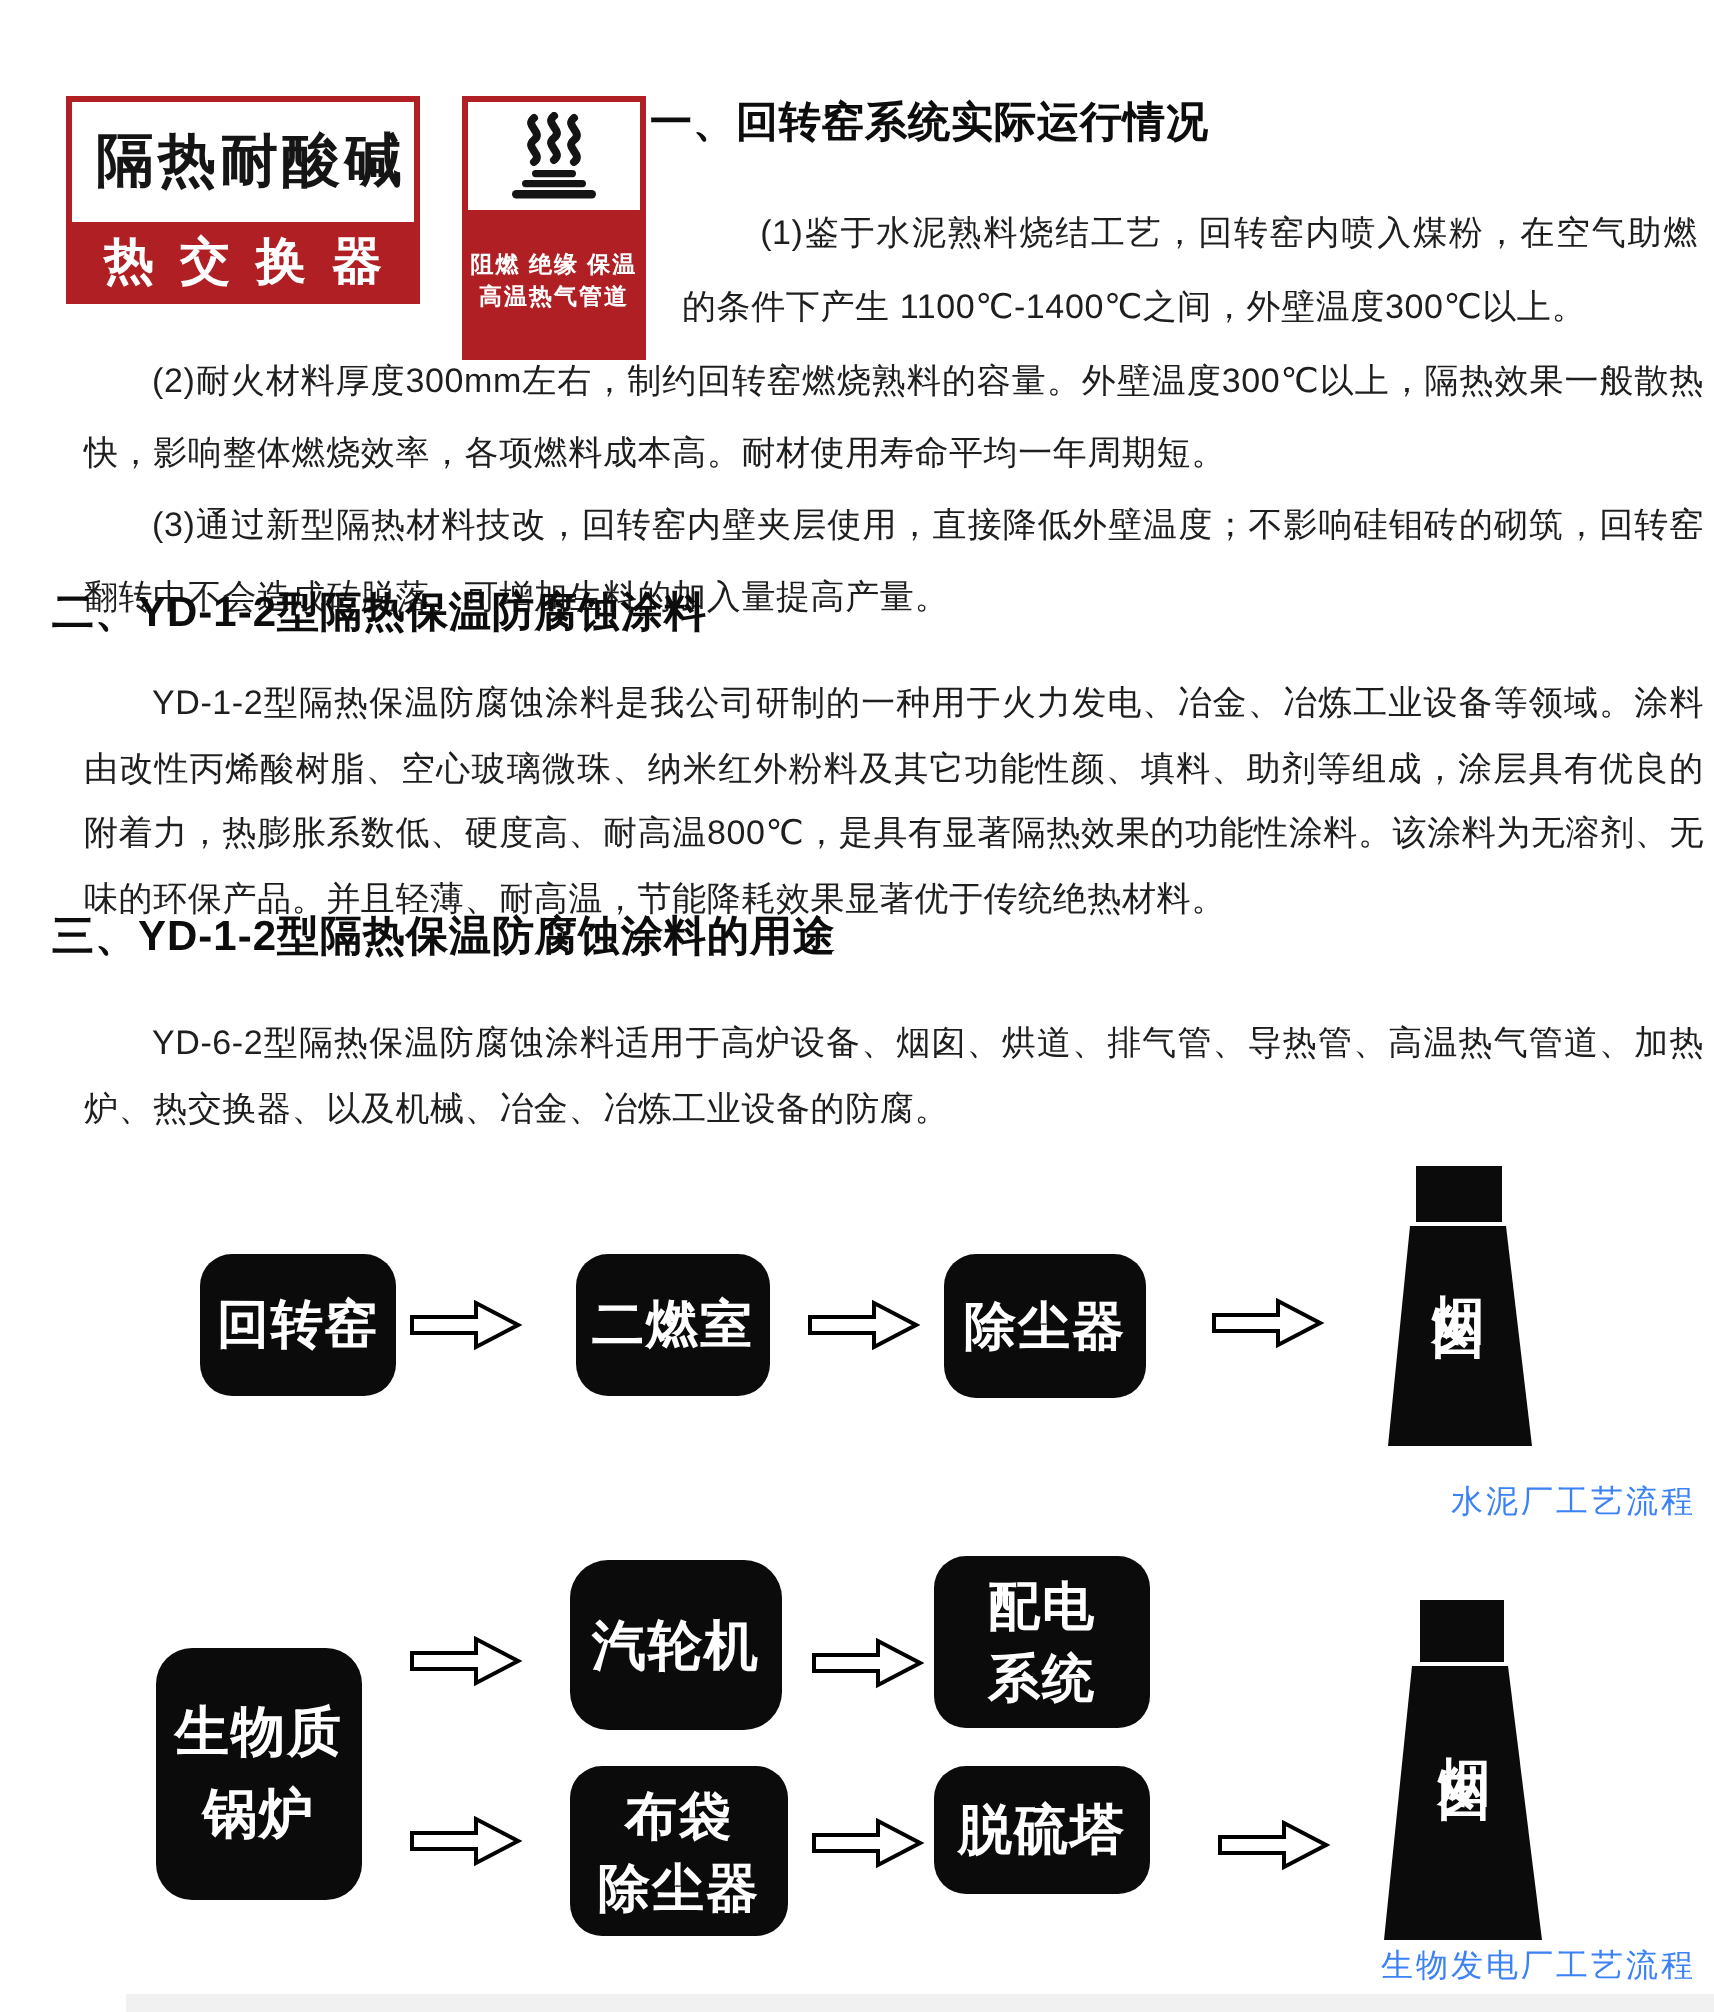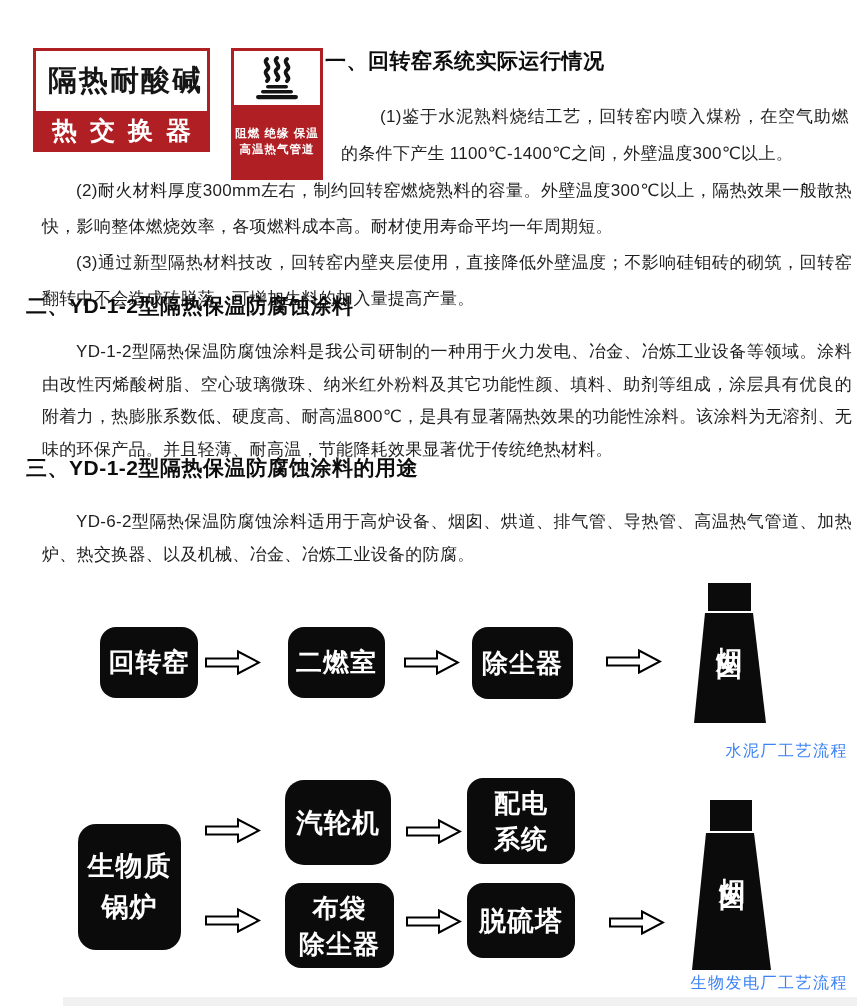--- a/index.html
+++ b/index.html
@@ -55,21 +55,21 @@
     font-size:26px; font-weight:700; letter-spacing:1px; text-align:center;
     white-space:pre-line;
   }
   .n-kiln   {left:100px;  top:627px; width:98px;  height:71px;}
   .n-sec    {left:288px; top:627px; width:97px;  height:71px;}
   .n-dust   {left:472px; top:627px; width:101px; height:72px;}
   .n-boiler {left:78px;  top:812px; width:103px; height:126px; font-size:27px; line-height:41px; border-radius:18px;margin-top:12px;}
   .n-turbine{left:285px; top:780px; width:106px; height:85px; font-size:27px;border-radius:19px;}
   .n-pd     {left:467px; top:778px; width:108px; height:86px; line-height:36px;}
   .n-bag    {left:285px; top:883px; width:109px; height:85px; line-height:36px;}
-  .n-desulf {left:467px; top:883px; width:108px; height:75px; font-size:27px;}
+  .n-desulf {left:467px; top:883px; width:108px; height:64px; font-size:27px;}
   .arrow{position:absolute; width:56px; height:27px;}
   .a1{left:205px; top:649px;} .a2{left:404px; top:649px;} .a3{left:606px; top:648px;}
   .a4{left:205px; top:817px;} .a5{left:406px; top:818px;}
   .a6{left:205px; top:907px;} .a7{left:406px; top:908px;} .a8{left:609px; top:909px;}
   .chimney{position:absolute;}
   .c1{left:690px; top:582px; width:80px; height:142px;}
   .c2{left:692px; top:799px; width:82px; height:172px;}
   .chimney-label{
     position:absolute; left:50%; transform:translateX(-50%);
     writing-mode:vertical-rl; text-orientation:upright;

